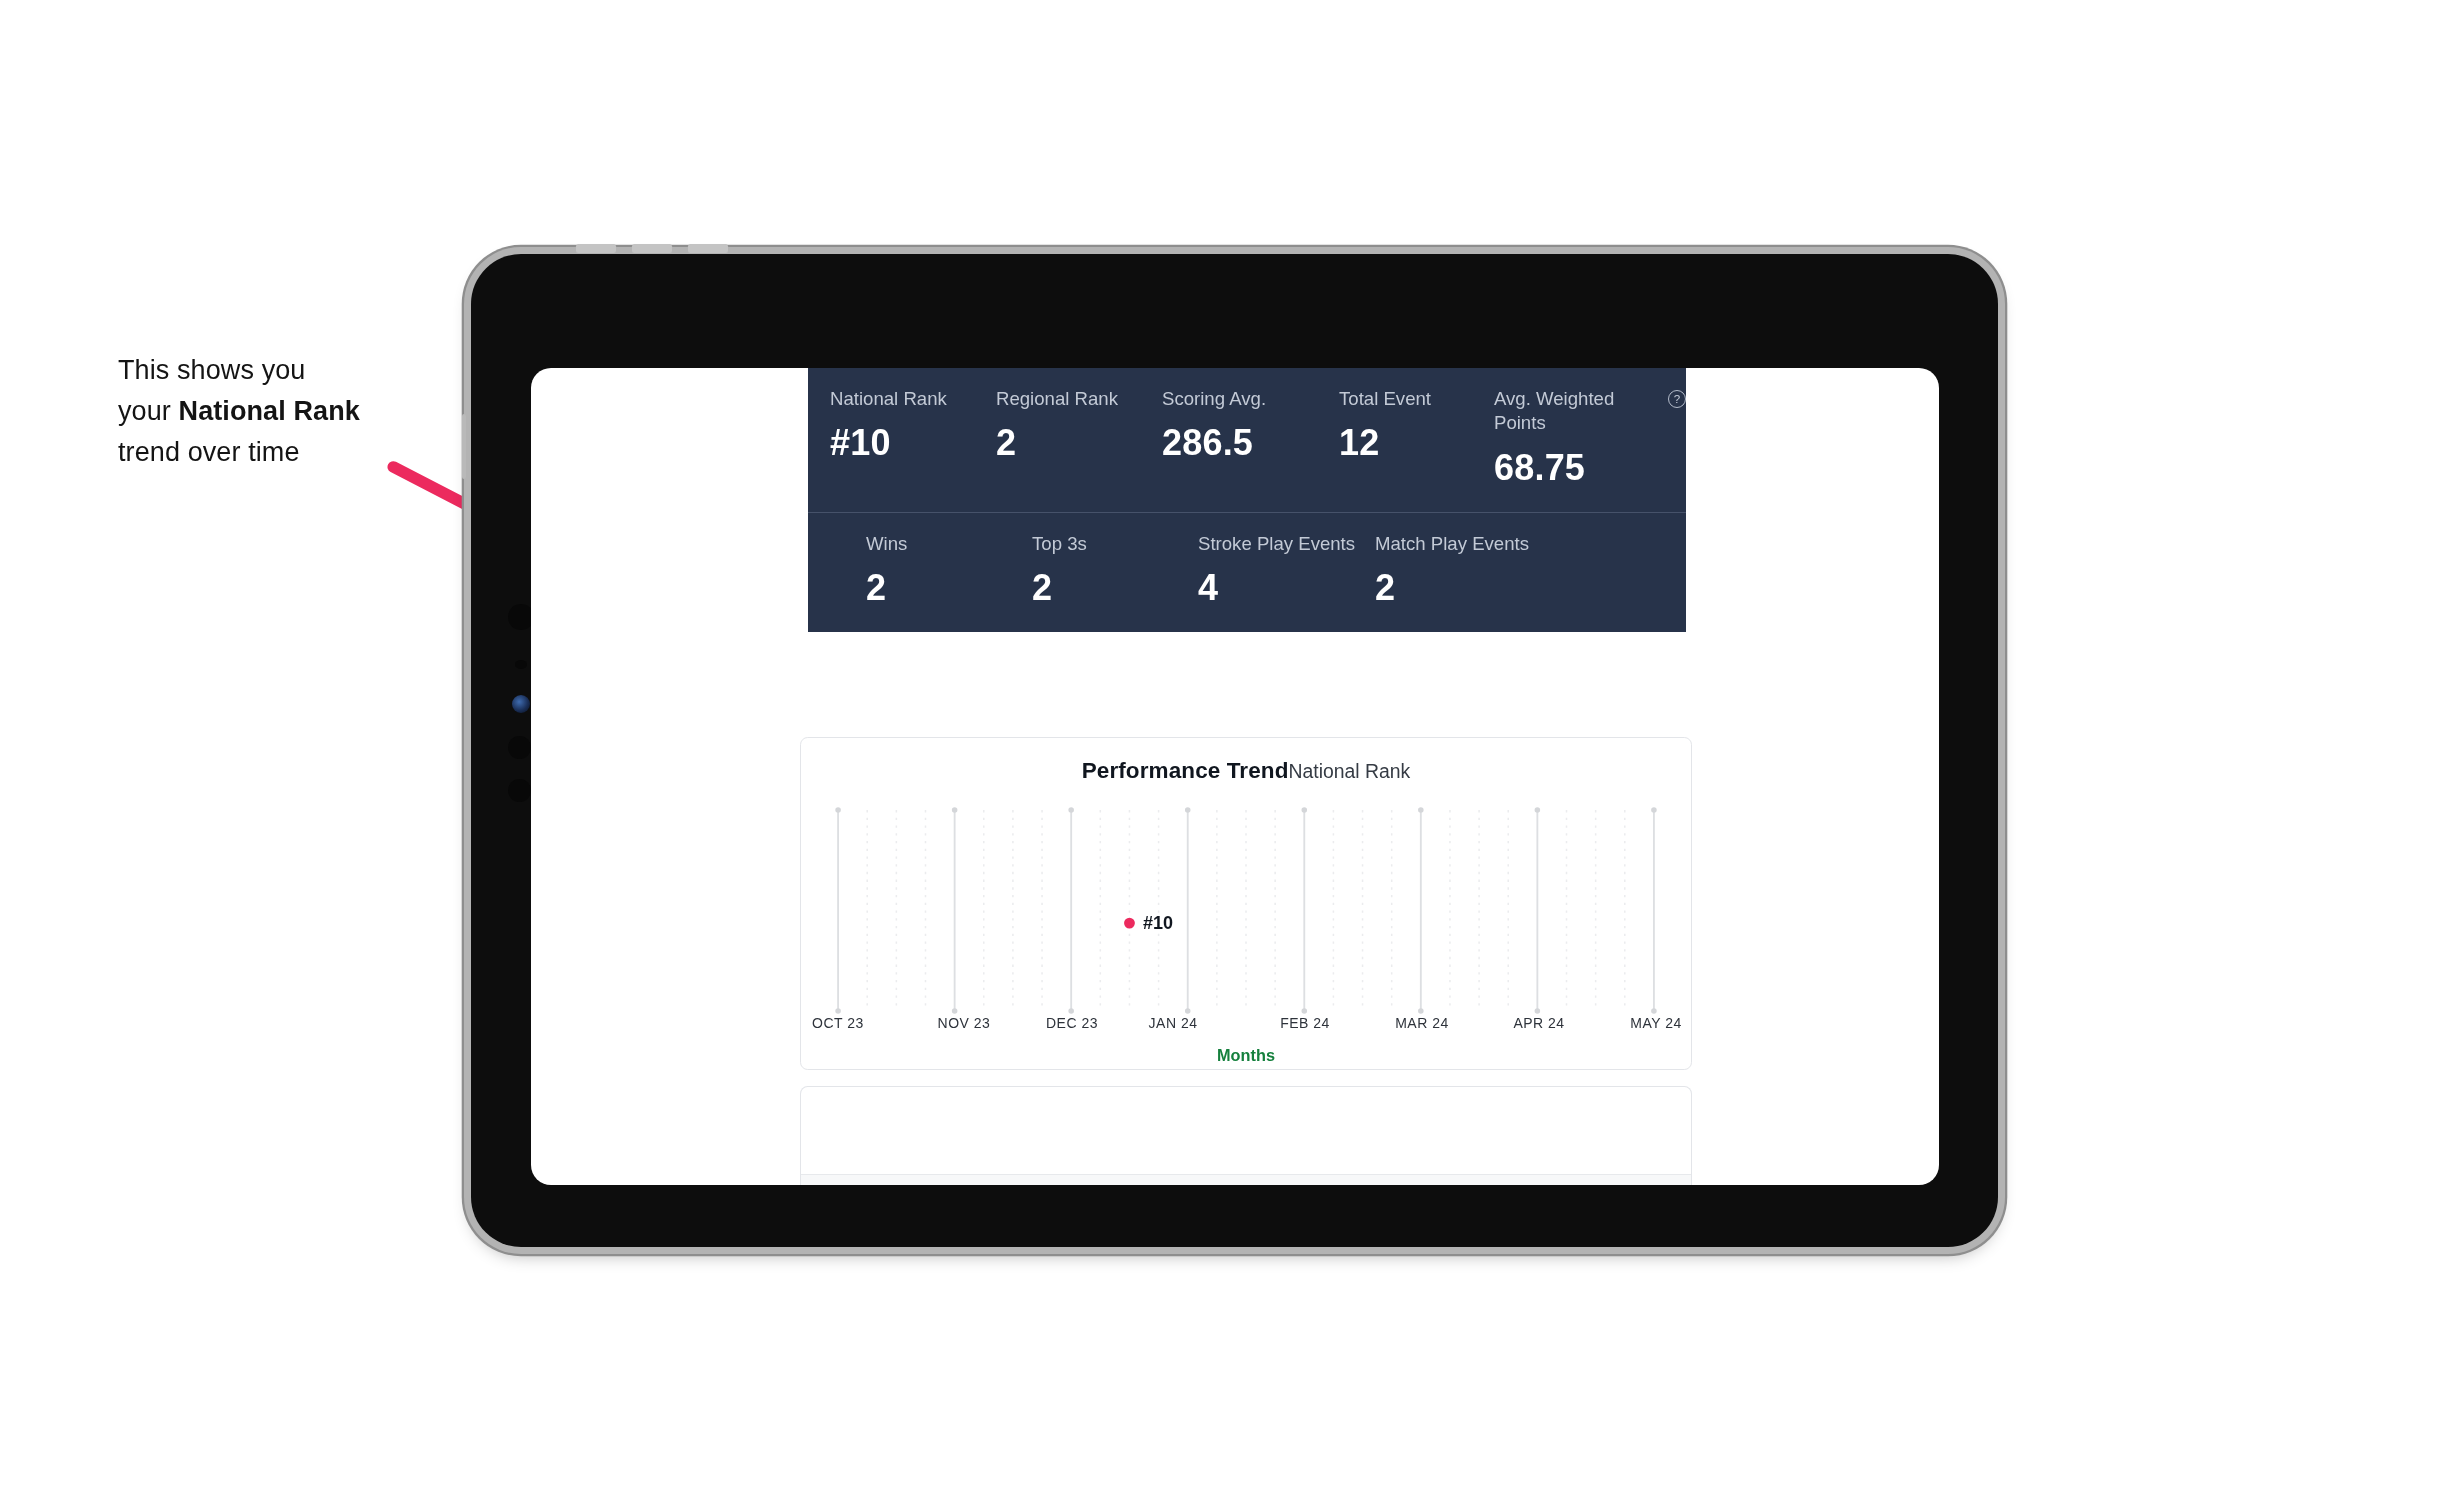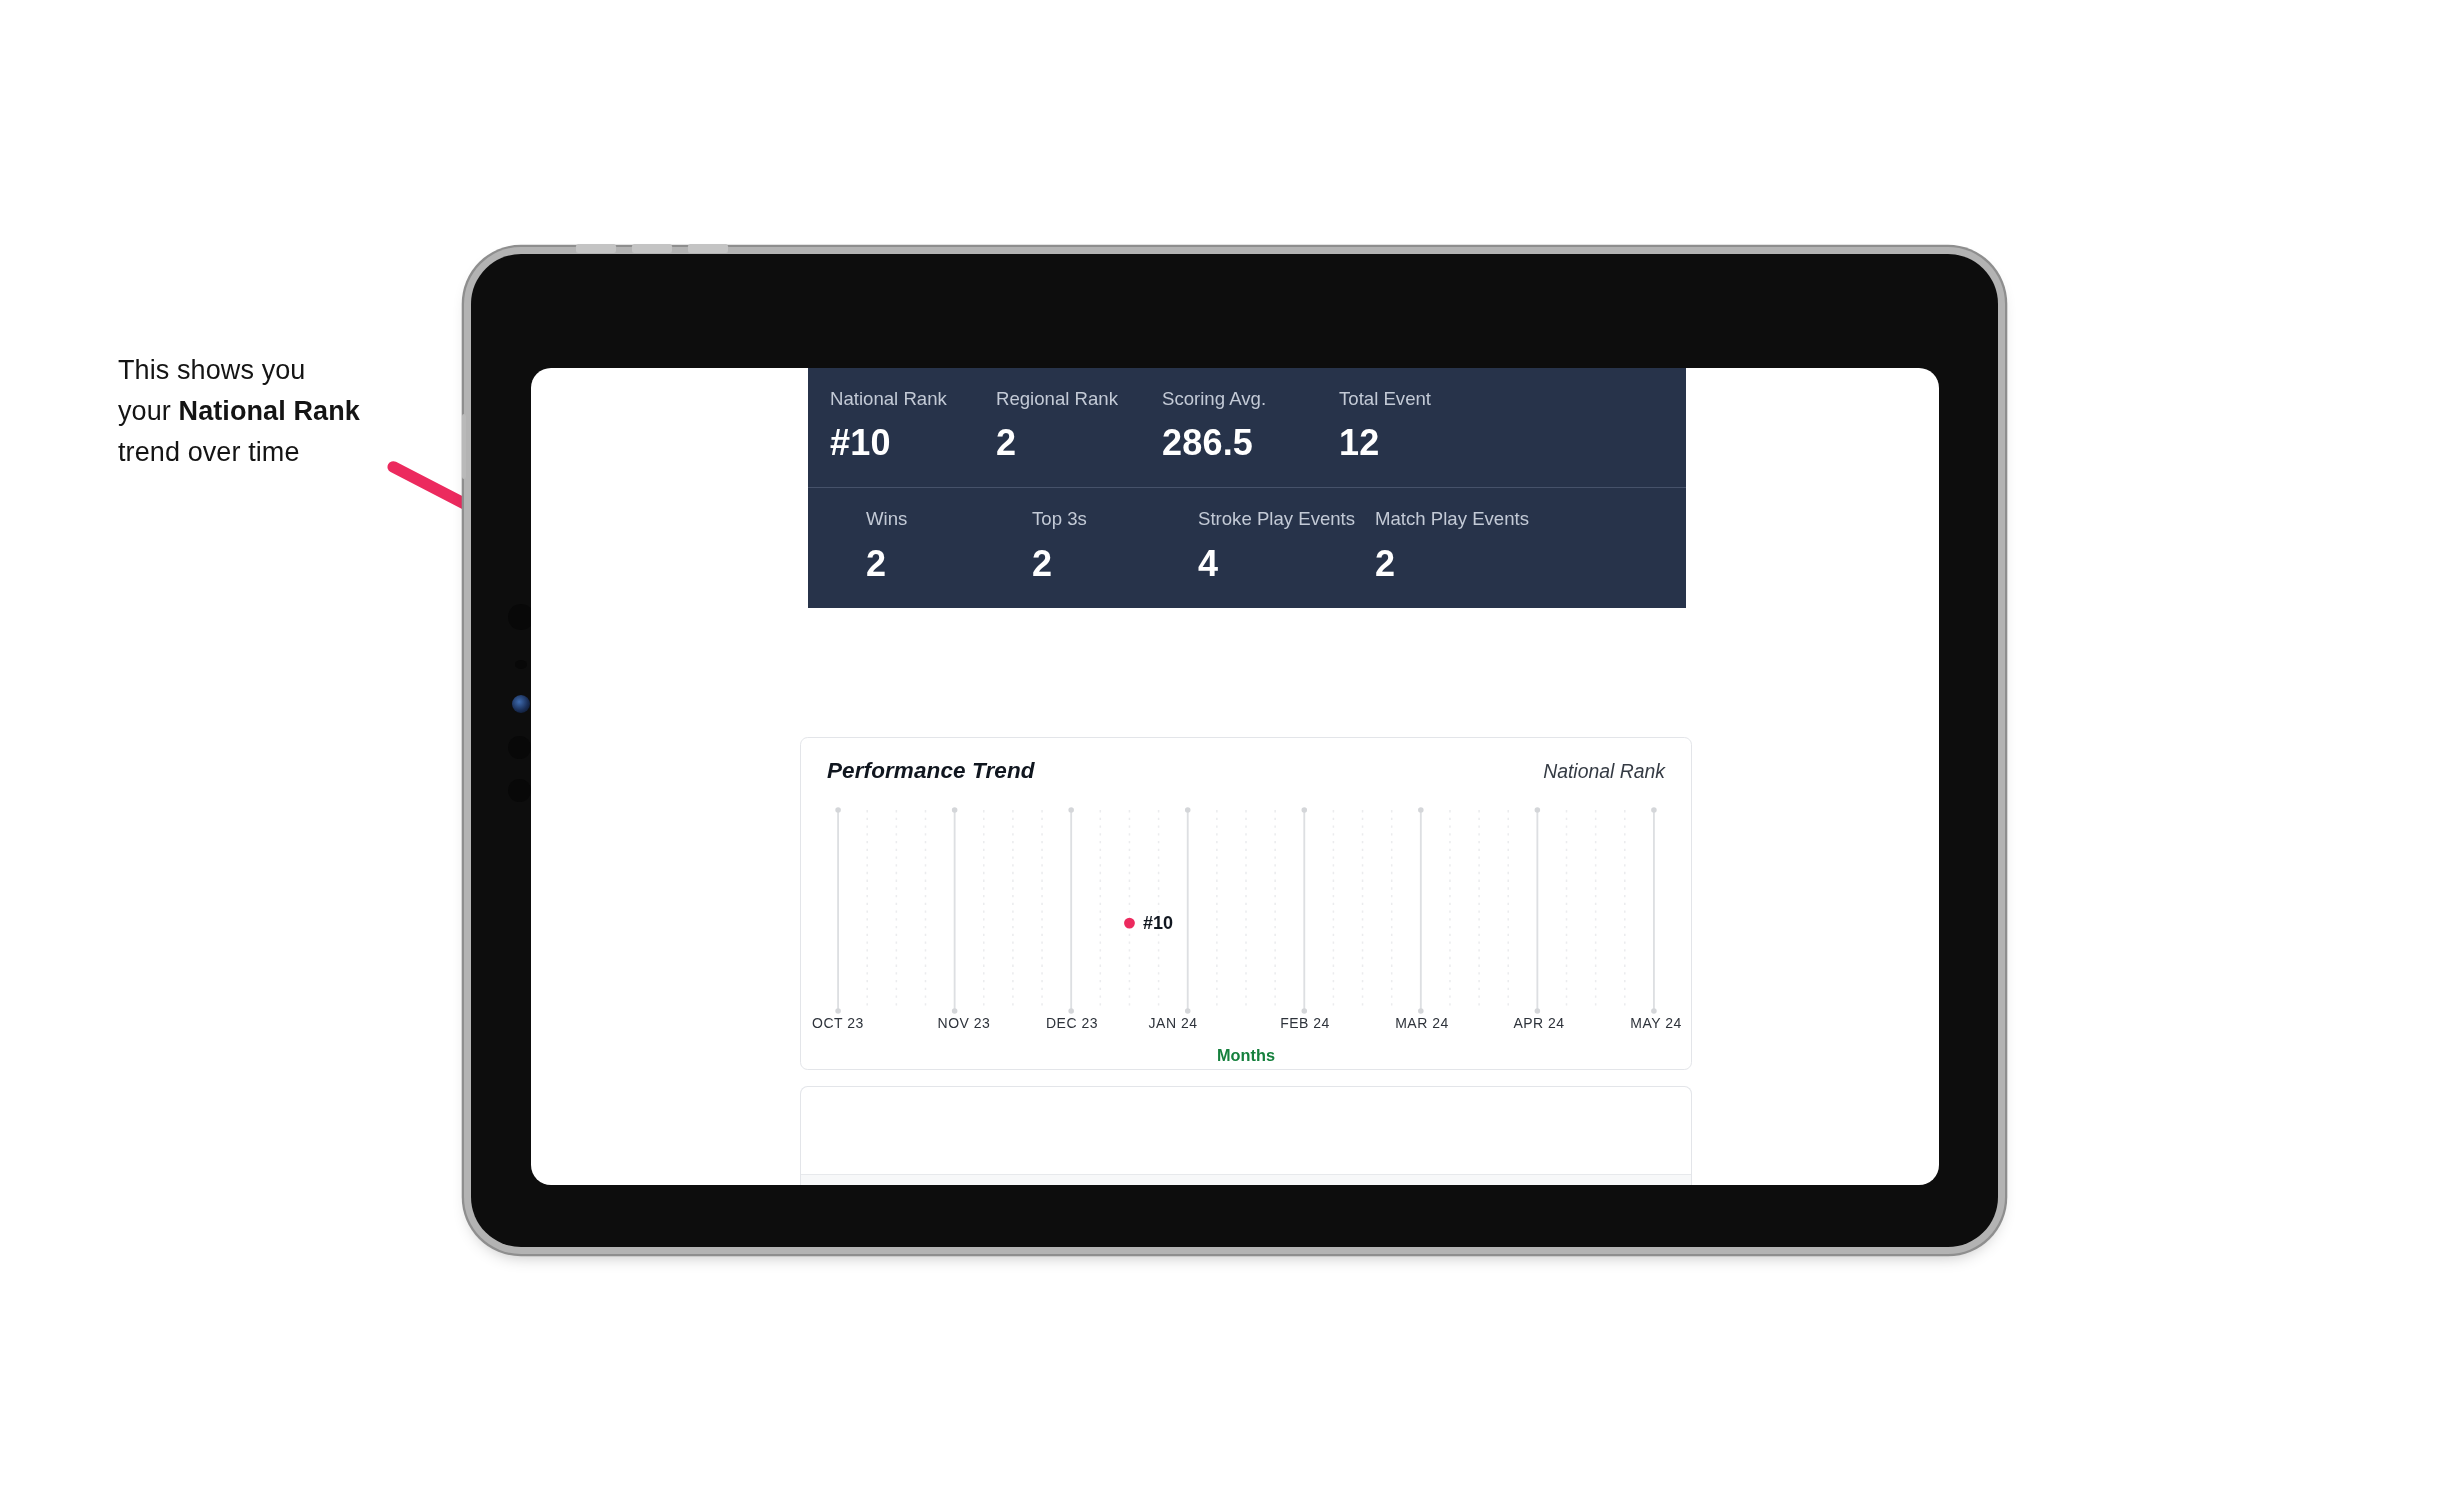--- a/index.html
+++ b/index.html
@@ -66,21 +66,21 @@
   .sp-5{width:192px;}
 
   
   .card{
     position:absolute;left:269px;width:892px;background:#fff;
     border:1.2px solid #e3e5e9;border-radius:7.7px;box-sizing:border-box;
   }
   #chart-card{top:369px;height:333px;}
   #events-card{top:718px;height:201px;border-bottom:none;border-radius:7.7px 7.7px 0 0;}
 
-  .chart-head{display:flex;justify-content:space-between;align-items:center;padding:20px 26px 0 26px;font-style:italic;}
+  .chart-head{display:flex;justify-content:center;align-items:center;padding:20px 26px 0 26px;}
   .chart-title{font-size:22.5px;font-weight:700;color:#10161f;letter-spacing:0.1px;}
   .chart-legend{font-size:19.4px;color:#353b44;font-weight:400;}
 
   #plot{position:absolute;left:0;top:67px;width:100%;height:211px;}
   .xlabels{position:absolute;left:0;top:277px;width:100%;height:23px;}
   .xlabel{
     position:absolute;transform:translateX(-50%);
     font-size:14px;color:#2e333b;letter-spacing:0.5px;font-weight:400;white-space:nowrap;
   }
   .axis-title{
@@ -159,20 +159,27 @@
           <div class="stat-label">
               <span>Scoring Avg.</span>
             </div>
           <div class="stat-value">286.5</div>
         </div>
         <div class="stat-cell sp-4">
           <div class="stat-label">
               <span>Total Event</span>
             </div>
           <div class="stat-value">12</div>
+        </div>
+        <div class="stat-cell sp-5">
+          <div class="stat-label">
+              <span>Avg. Weighted Points</span>
+              <span class="q">?</span>
+            </div>
+          <div class="stat-value">68.75</div>
         </div>
       </div>
       <div class="stat-row second">
         <div class="stat-cell sp-1">
           <div class="stat-label">
               <span>Wins</span>
             </div>
           <div class="stat-value">2</div>
         </div>
         <div class="stat-cell sp-2">

